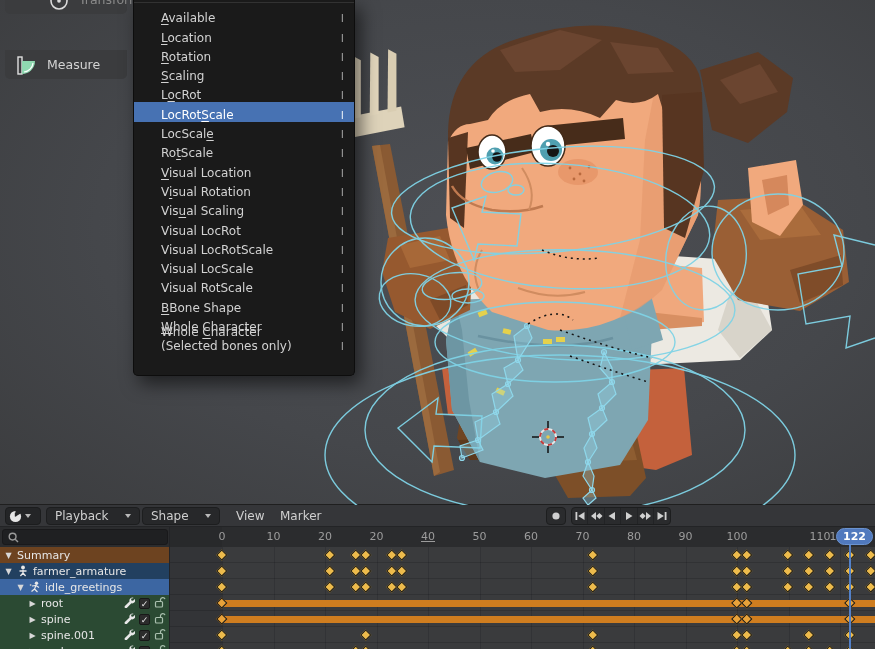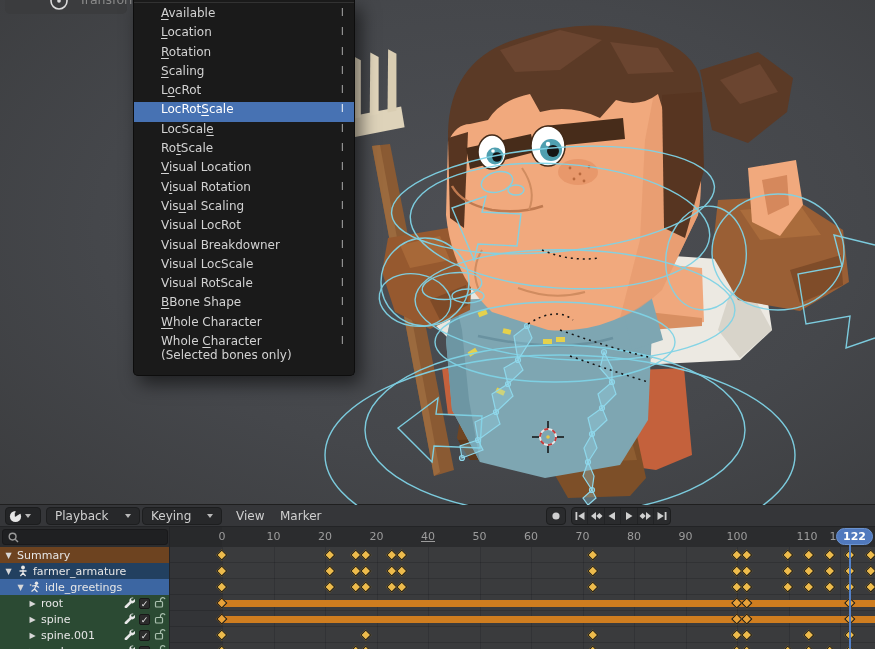--- a/index.html
+++ b/index.html
@@ -24,21 +24,21 @@
   #tool-partial { top:-16px; height:30px; border-radius:5px; }
   #tool-partial .t-icon { margin-left:42px; }
   #tool-partial span { color:#8a8a8a; }
 
   
   #menu { position:absolute; left:133px; top:0; width:222px; height:376px; background:#1a1a1a;
     border:1px solid #0d0d0d; border-top:none; border-radius:0 0 5px 5px;
     box-shadow:6px 8px 18px rgba(0,0,0,.55); }
   #menu-title { height:21px; line-height:22px; padding-left:12px; color:#979797; font-size:12px; }
   #menu-sep { height:1px; background:#323232; margin:2px 0 3px 0; }
-  .menu-item { position:relative; height:19.3px; display:flex; align-items:flex-start;
+  .menu-item { position:relative; height:19.3px; display:flex; align-items:flex-end;
     padding:0 10px 0 27px; color:#d2d2d2; font-size:12px;gap:32px; }
   .menu-item u { text-decoration:underline; text-underline-offset:2px; }
   .menu-item .mi-short { margin-left:auto; color:#9a9a9a; font-size:11px; }
   .menu-item.hl { background:var(--accent,#4772b3); color:#ffffff; }
   .menu-item.hl .mi-short { color:#dfe7f3; }
 
   
   #timeline { position:absolute; left:0; top:505px; width:875px; height:144px; background:#2b2c2e; }
   #tl-header { position:absolute; left:0; top:0; width:875px; height:22px; background:#353639;
     border-bottom:1px solid #232426; }
@@ -243,20 +243,28 @@
     </svg>
 
     <div id="toolbar">
         <div class="tool-btn " id="tool-partial" style="top: -16px;">
           <span class="t-icon"><svg width="24" height="24" viewBox="0 0 24 24">
               <circle cx="12" cy="14" r="8" fill="none" stroke="#dcdcdc" stroke-width="1.6"></circle>
               <circle cx="12" cy="14" r="1.8" fill="#dcdcdc"></circle>
             </svg></span>
           <span>Transform</span>
         </div>
+        <div class="tool-btn tool-group-bot" style="top: 50px;">
+          <span class="t-icon"><svg width="24" height="24" viewBox="0 0 24 24">
+              <rect x="3" y="4" width="4" height="17" fill="none" stroke="#e0e0e0" stroke-width="1.4"></rect>
+              <path d="M7,21 A13 13 0 0 0 20,8 L7,8 Z" fill="#8fd8b0"></path>
+              <path d="M9,19 A10 10 0 0 0 18,10" stroke="#ffffff" stroke-width="1.2" fill="none"></path>
+            </svg></span>
+          <span>Measure</span>
+        </div>
       </div>
 
     <div id="menu">
       <div id="menu-sep"></div>
       <div id="menu-items">
           <div class="menu-item">
             <span><u>A</u>vailable</span>
             <span class="mi-short">I</span>
           </div>
           <div class="menu-item">
@@ -297,21 +305,21 @@
           </div>
           <div class="menu-item">
             <span>Vis<u>u</u>al Scaling</span>
             <span class="mi-short">I</span>
           </div>
           <div class="menu-item">
             <span>Visual LocRot</span>
             <span class="mi-short">I</span>
           </div>
           <div class="menu-item">
-            <span>Visual Breakdowner</span>
+            <span>Visual LocRotScale</span>
             <span class="mi-short">I</span>
           </div>
           <div class="menu-item">
             <span>Visual LocScale</span>
             <span class="mi-short">I</span>
           </div>
           <div class="menu-item">
             <span>Visual RotScale</span>
             <span class="mi-short">I</span>
           </div>
@@ -340,21 +348,21 @@
           <path d="M6.5,6.5 L6.5,2.6" stroke="#242527" stroke-width="1.4"></path>
         </svg>
         <span class="chev"></span>
       </div>
       <div id="hdr-menus">
           <div class="hdr-menu boxed" style="left: 46px;">
             <span>Playback</span>
             <span class="chev"></span>
           </div>
           <div class="hdr-menu boxed" style="left: 142px;">
-            <span>Keying</span>
+            <span>Shape</span>
             <span class="chev"></span>
           </div>
           <div class="hdr-menu" style="left: 228px;">
             <span>View</span>
           </div>
           <div class="hdr-menu" style="left: 272px;">
             <span>Marker</span>
           </div>
         </div>
       <div id="pb-record">
@@ -413,21 +421,21 @@
           <span class="ruler-num" style="left: 103.5px;">10</span>
           <span class="ruler-num" style="left: 155px;">20</span>
           <span class="ruler-num" style="left: 206.5px;">20</span>
           <span class="ruler-num" style="left: 258px; text-decoration: underline;">40</span>
           <span class="ruler-num" style="left: 309.5px;">50</span>
           <span class="ruler-num" style="left: 361px;">60</span>
           <span class="ruler-num" style="left: 412.5px;">70</span>
           <span class="ruler-num" style="left: 464px;">80</span>
           <span class="ruler-num" style="left: 515.5px;">90</span>
           <span class="ruler-num" style="left: 567px;">100</span>
-          <span class="ruler-num" style="left: 637px;">110</span>
+          <span class="ruler-num" style="left: 650px;">110</span>
           <span class="ruler-num" style="left: 670px;">120</span>
         </div>
     </div>
 
     <div id="tl-body">
       <div id="keys-bg">
           <div class="prezero"></div>
           <div class="gridline" style="left: 52px;"></div>
           <div class="gridline" style="left: 103.5px;"></div>
           <div class="gridline" style="left: 155px;"></div>

